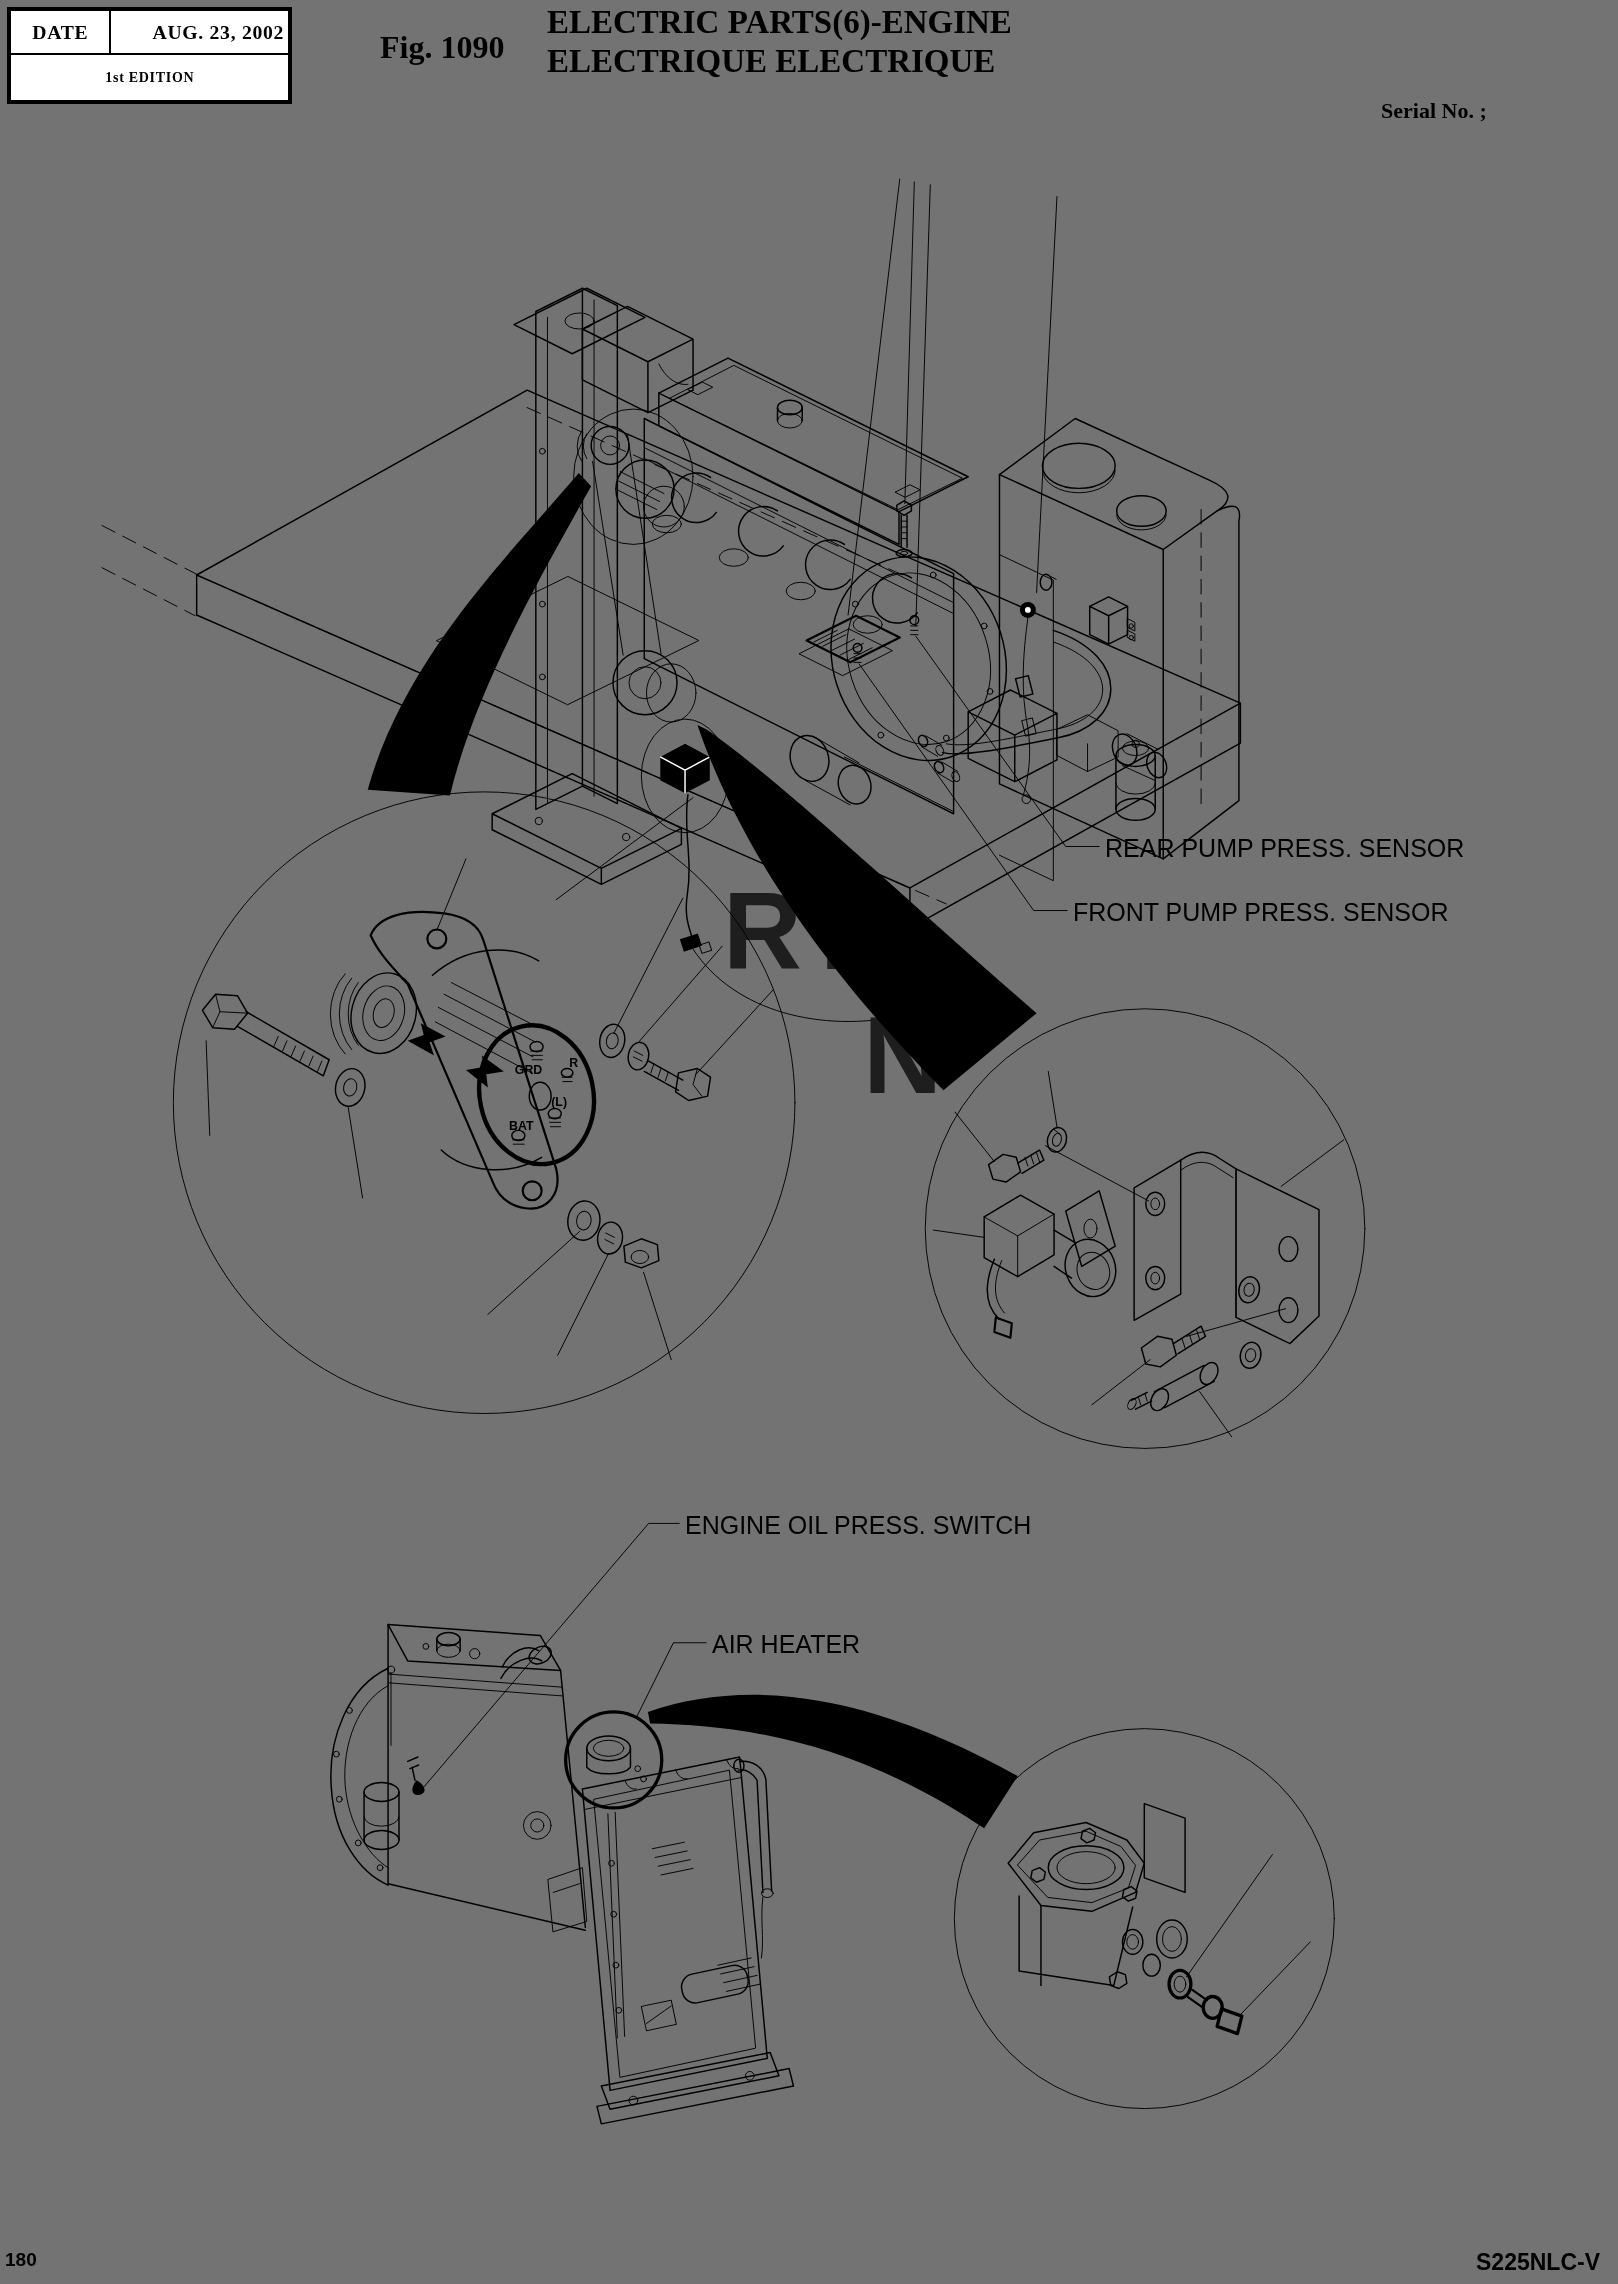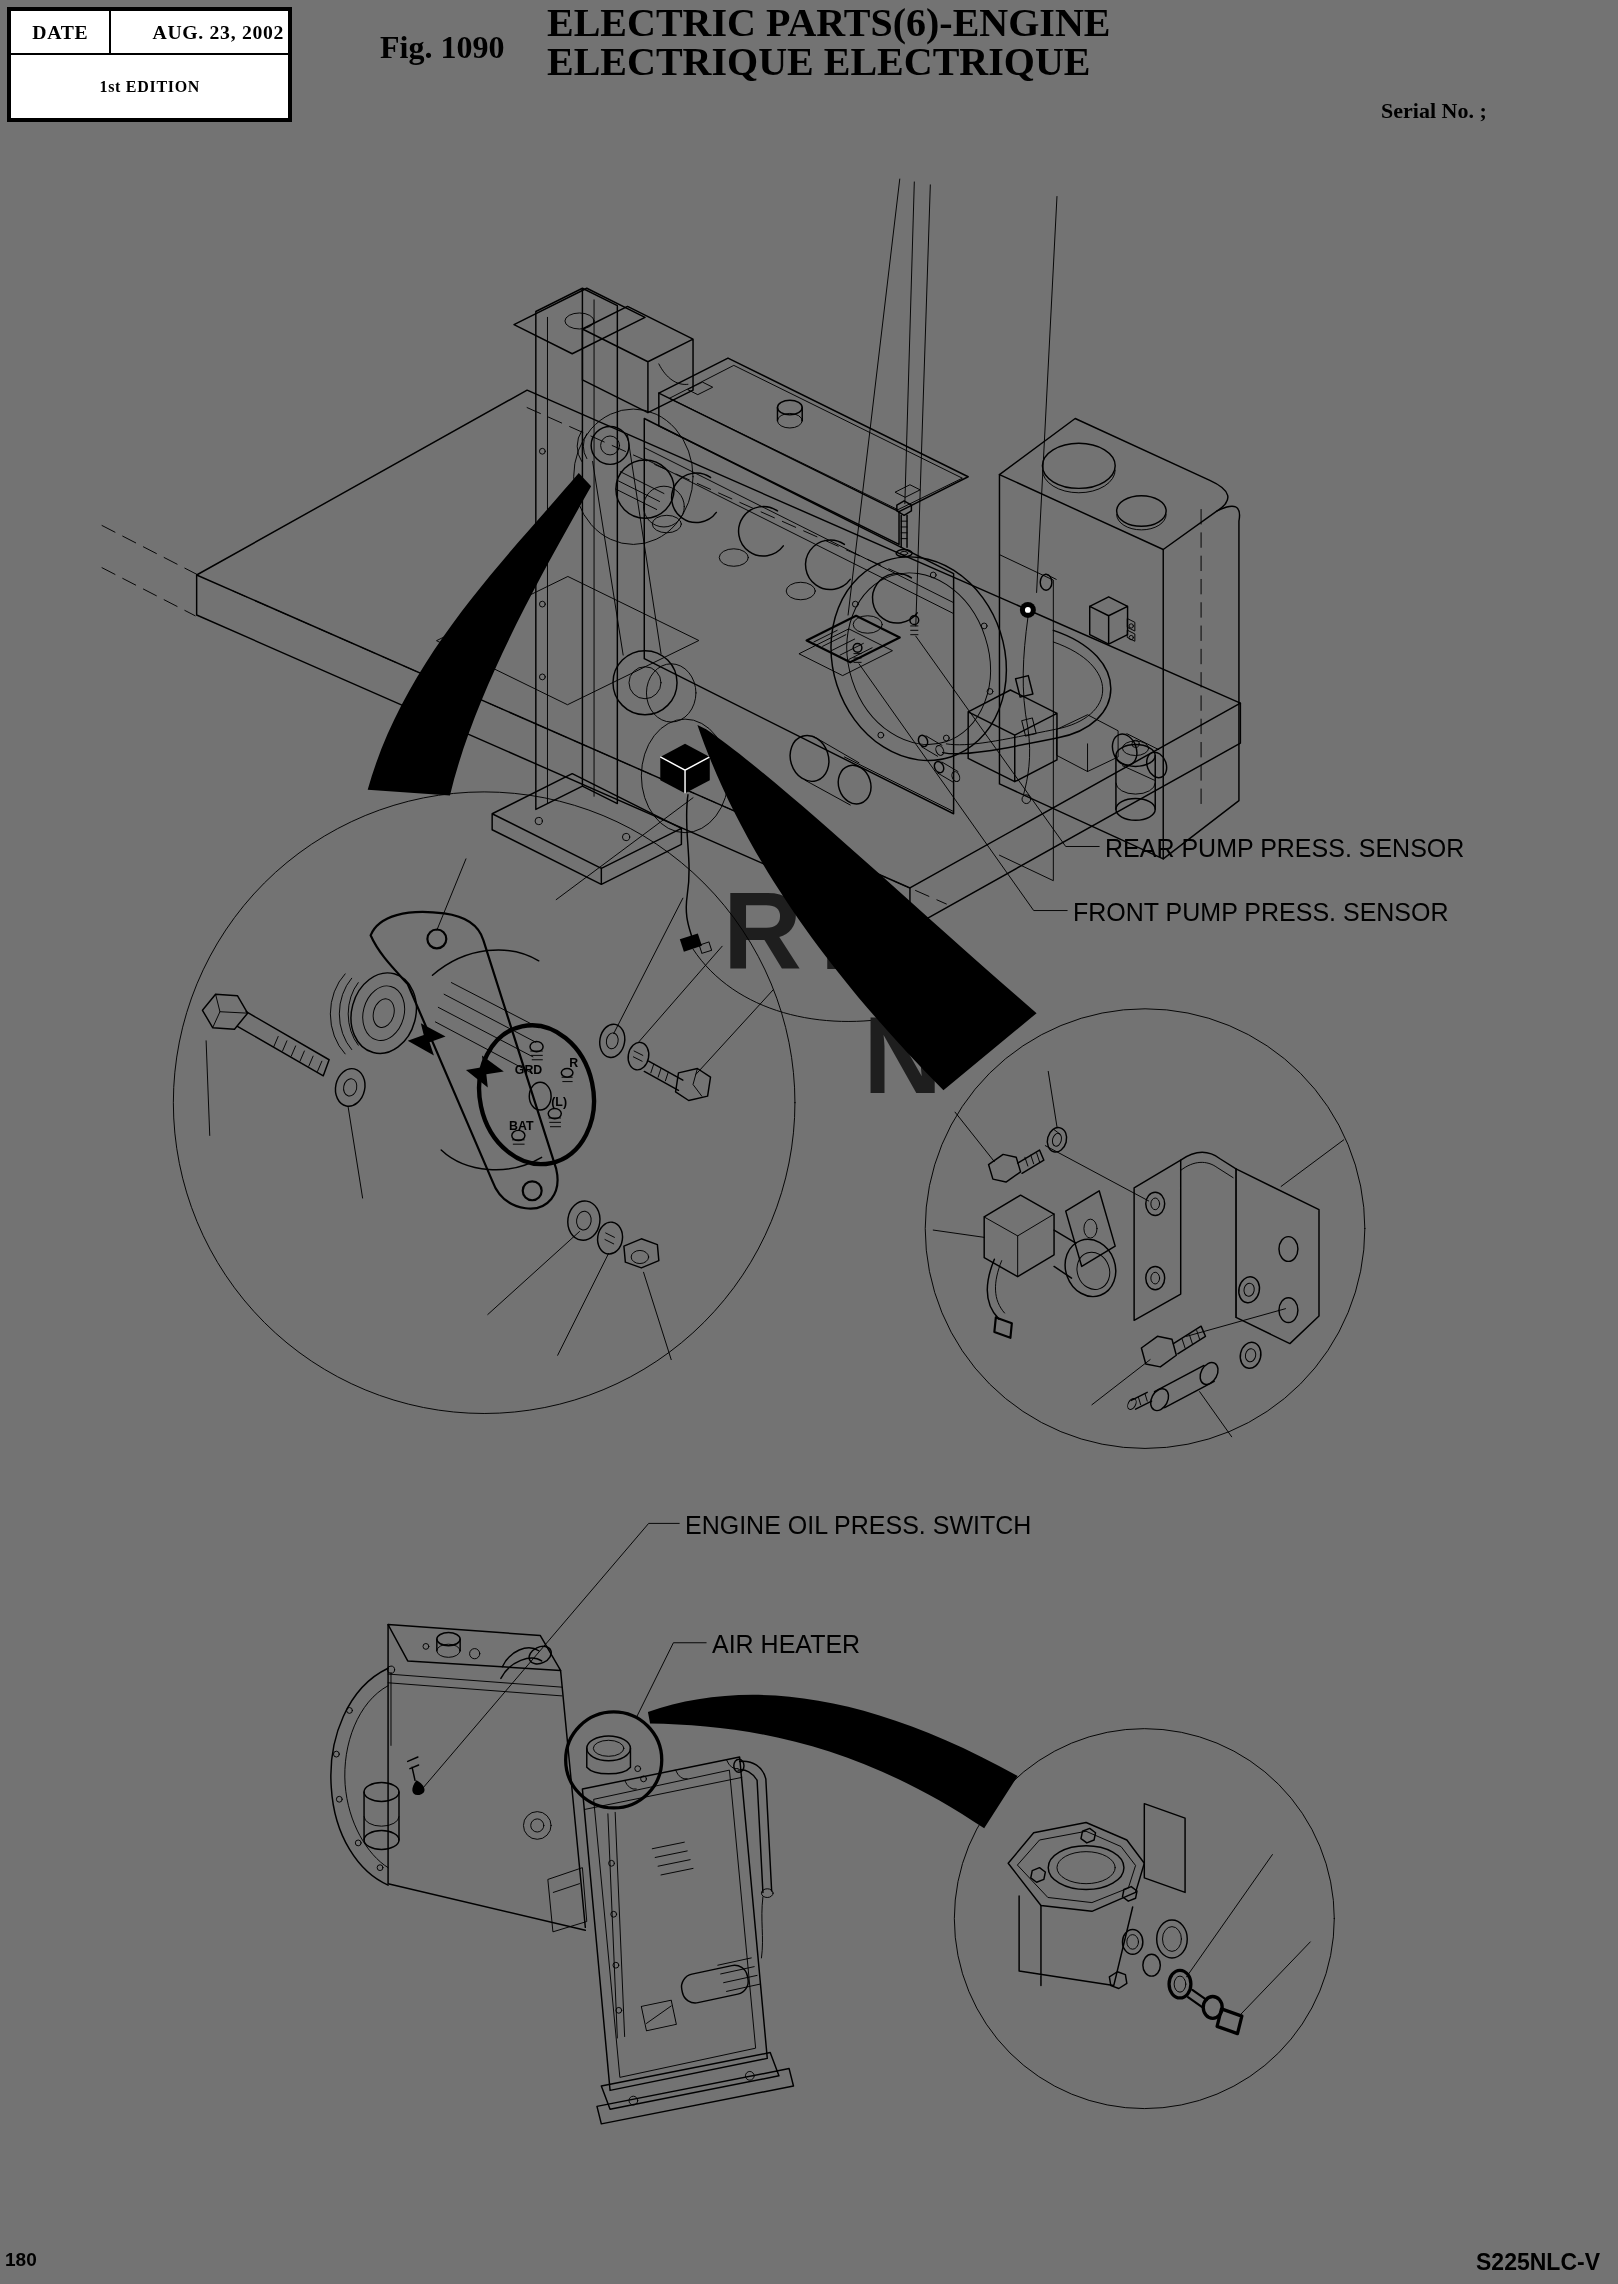--- a/index.html
+++ b/index.html
@@ -6,24 +6,24 @@
   .page{position:relative;width:1619px;height:2284px;background:#737373;overflow:hidden;
         font-family:"Liberation Serif",serif;color:#000;}
   .art{position:absolute;left:0;top:0;}
   
   .doc-table{position:absolute;left:7.3px;top:7.3px;width:277px;border:4.4px solid #000;background:#fff;}
   .doc-table .row1{display:flex;border-bottom:2.2px solid #000;height:42px;}
   .doc-table .cell{display:flex;align-items:center;justify-content:center;
         font-weight:bold;font-size:19.7px;letter-spacing:0.7px;}
   .doc-table .c-label{width:98px;border-right:2.2px solid #000;}
   .doc-table .c-value{flex:1;padding-left:37px;}
-  .doc-table .row2{height:63px;display:flex;align-items:center;justify-content:center;
-        font-weight:bold;font-size:16px;letter-spacing:0.7px;border-radius:12px;}
+  .doc-table .row2{height:45px;display:flex;align-items:center;justify-content:center;
+        font-weight:bold;font-size:14px;letter-spacing:0.7px;border-radius:12px;}
   .fig-no{position:absolute;left:380px;top:29px;font-size:32px;font-weight:bold;white-space:nowrap;}
-  .title{position:absolute;left:547px;top:2.9px;font-size:40px;font-weight:bold;line-height:39px;white-space:nowrap;}
+  .title{position:absolute;left:547px;top:2.9px;font-size:33px;font-weight:bold;line-height:39px;white-space:nowrap;}
   .serial{position:absolute;left:1349px;top:98px;font-size:22px;font-weight:bold;white-space:nowrap;margin-left:32px;}
   
   .callout{position:absolute;font-family:"Liberation Sans",sans-serif;font-size:25px;white-space:nowrap;}
   .co-rear{left:1105px;top:834px;}
   .co-front{left:1073px;top:898px;}
   .co-oil{left:685px;top:1511px;}
   .co-air{left:712px;top:1630px;}
   
   .pageno{position:absolute;left:5px;top:2249px;font-family:"Liberation Sans",sans-serif;
         font-size:19px;font-weight:bold;text-align:right;}

